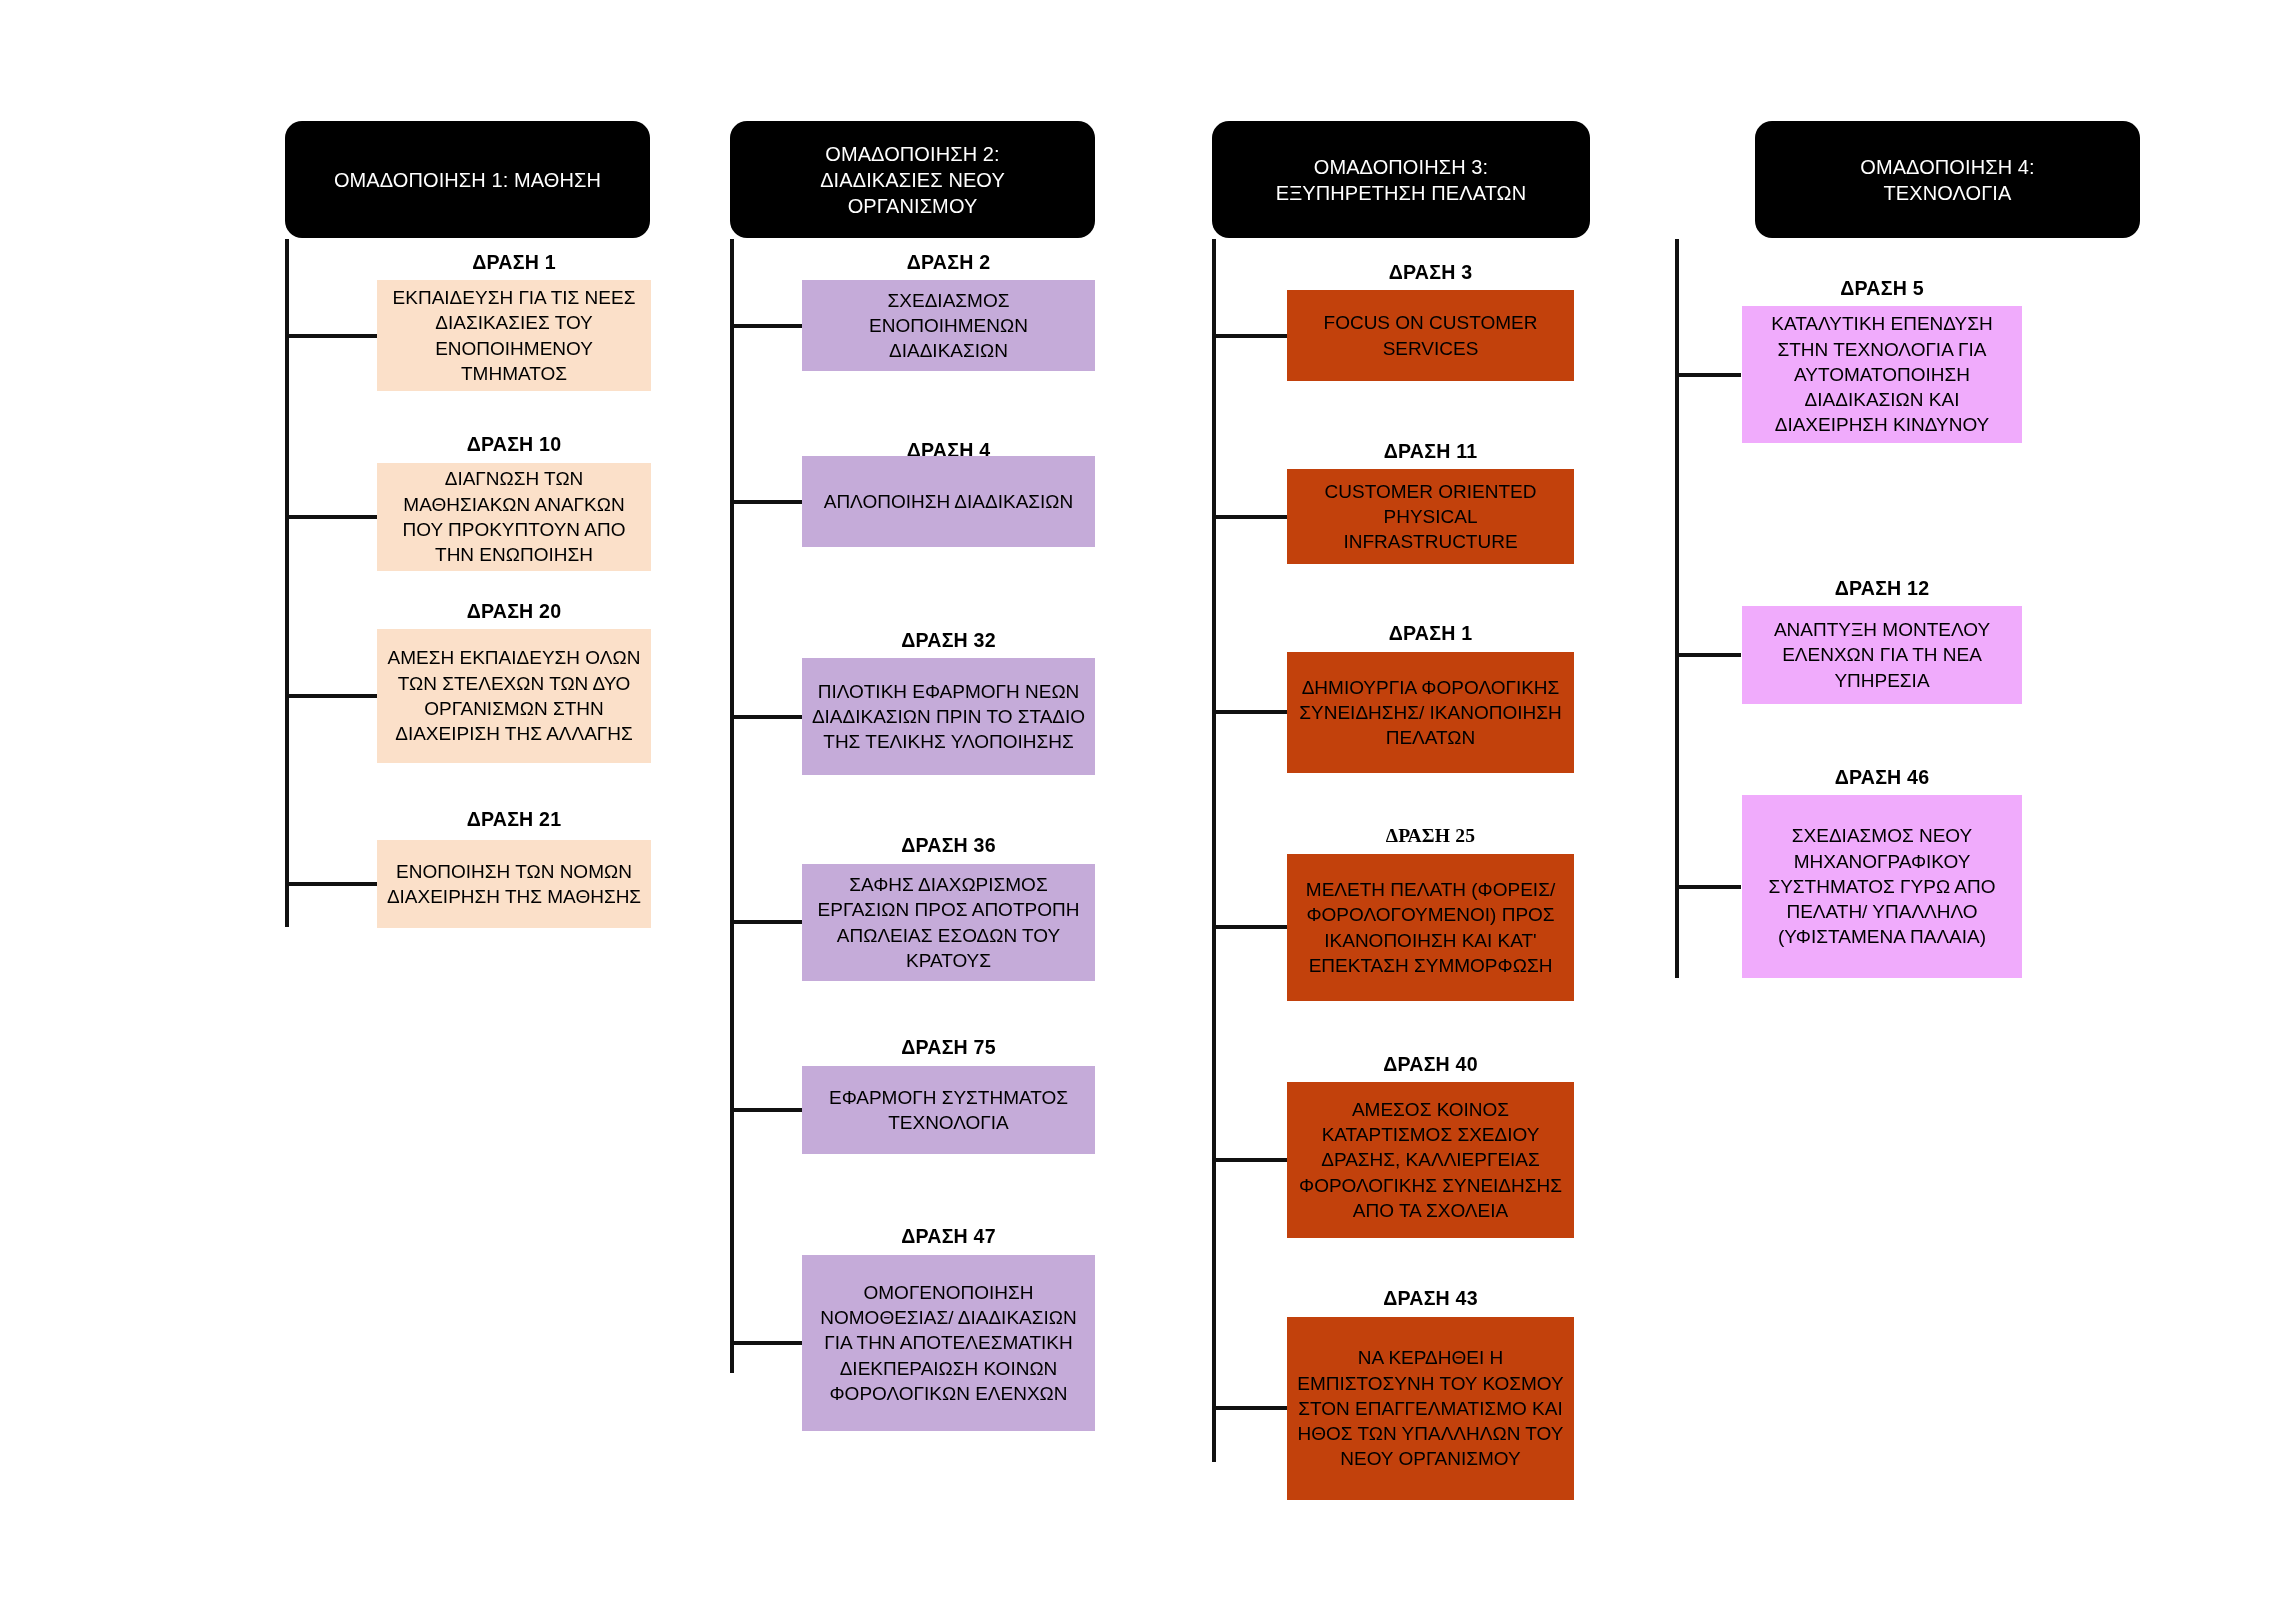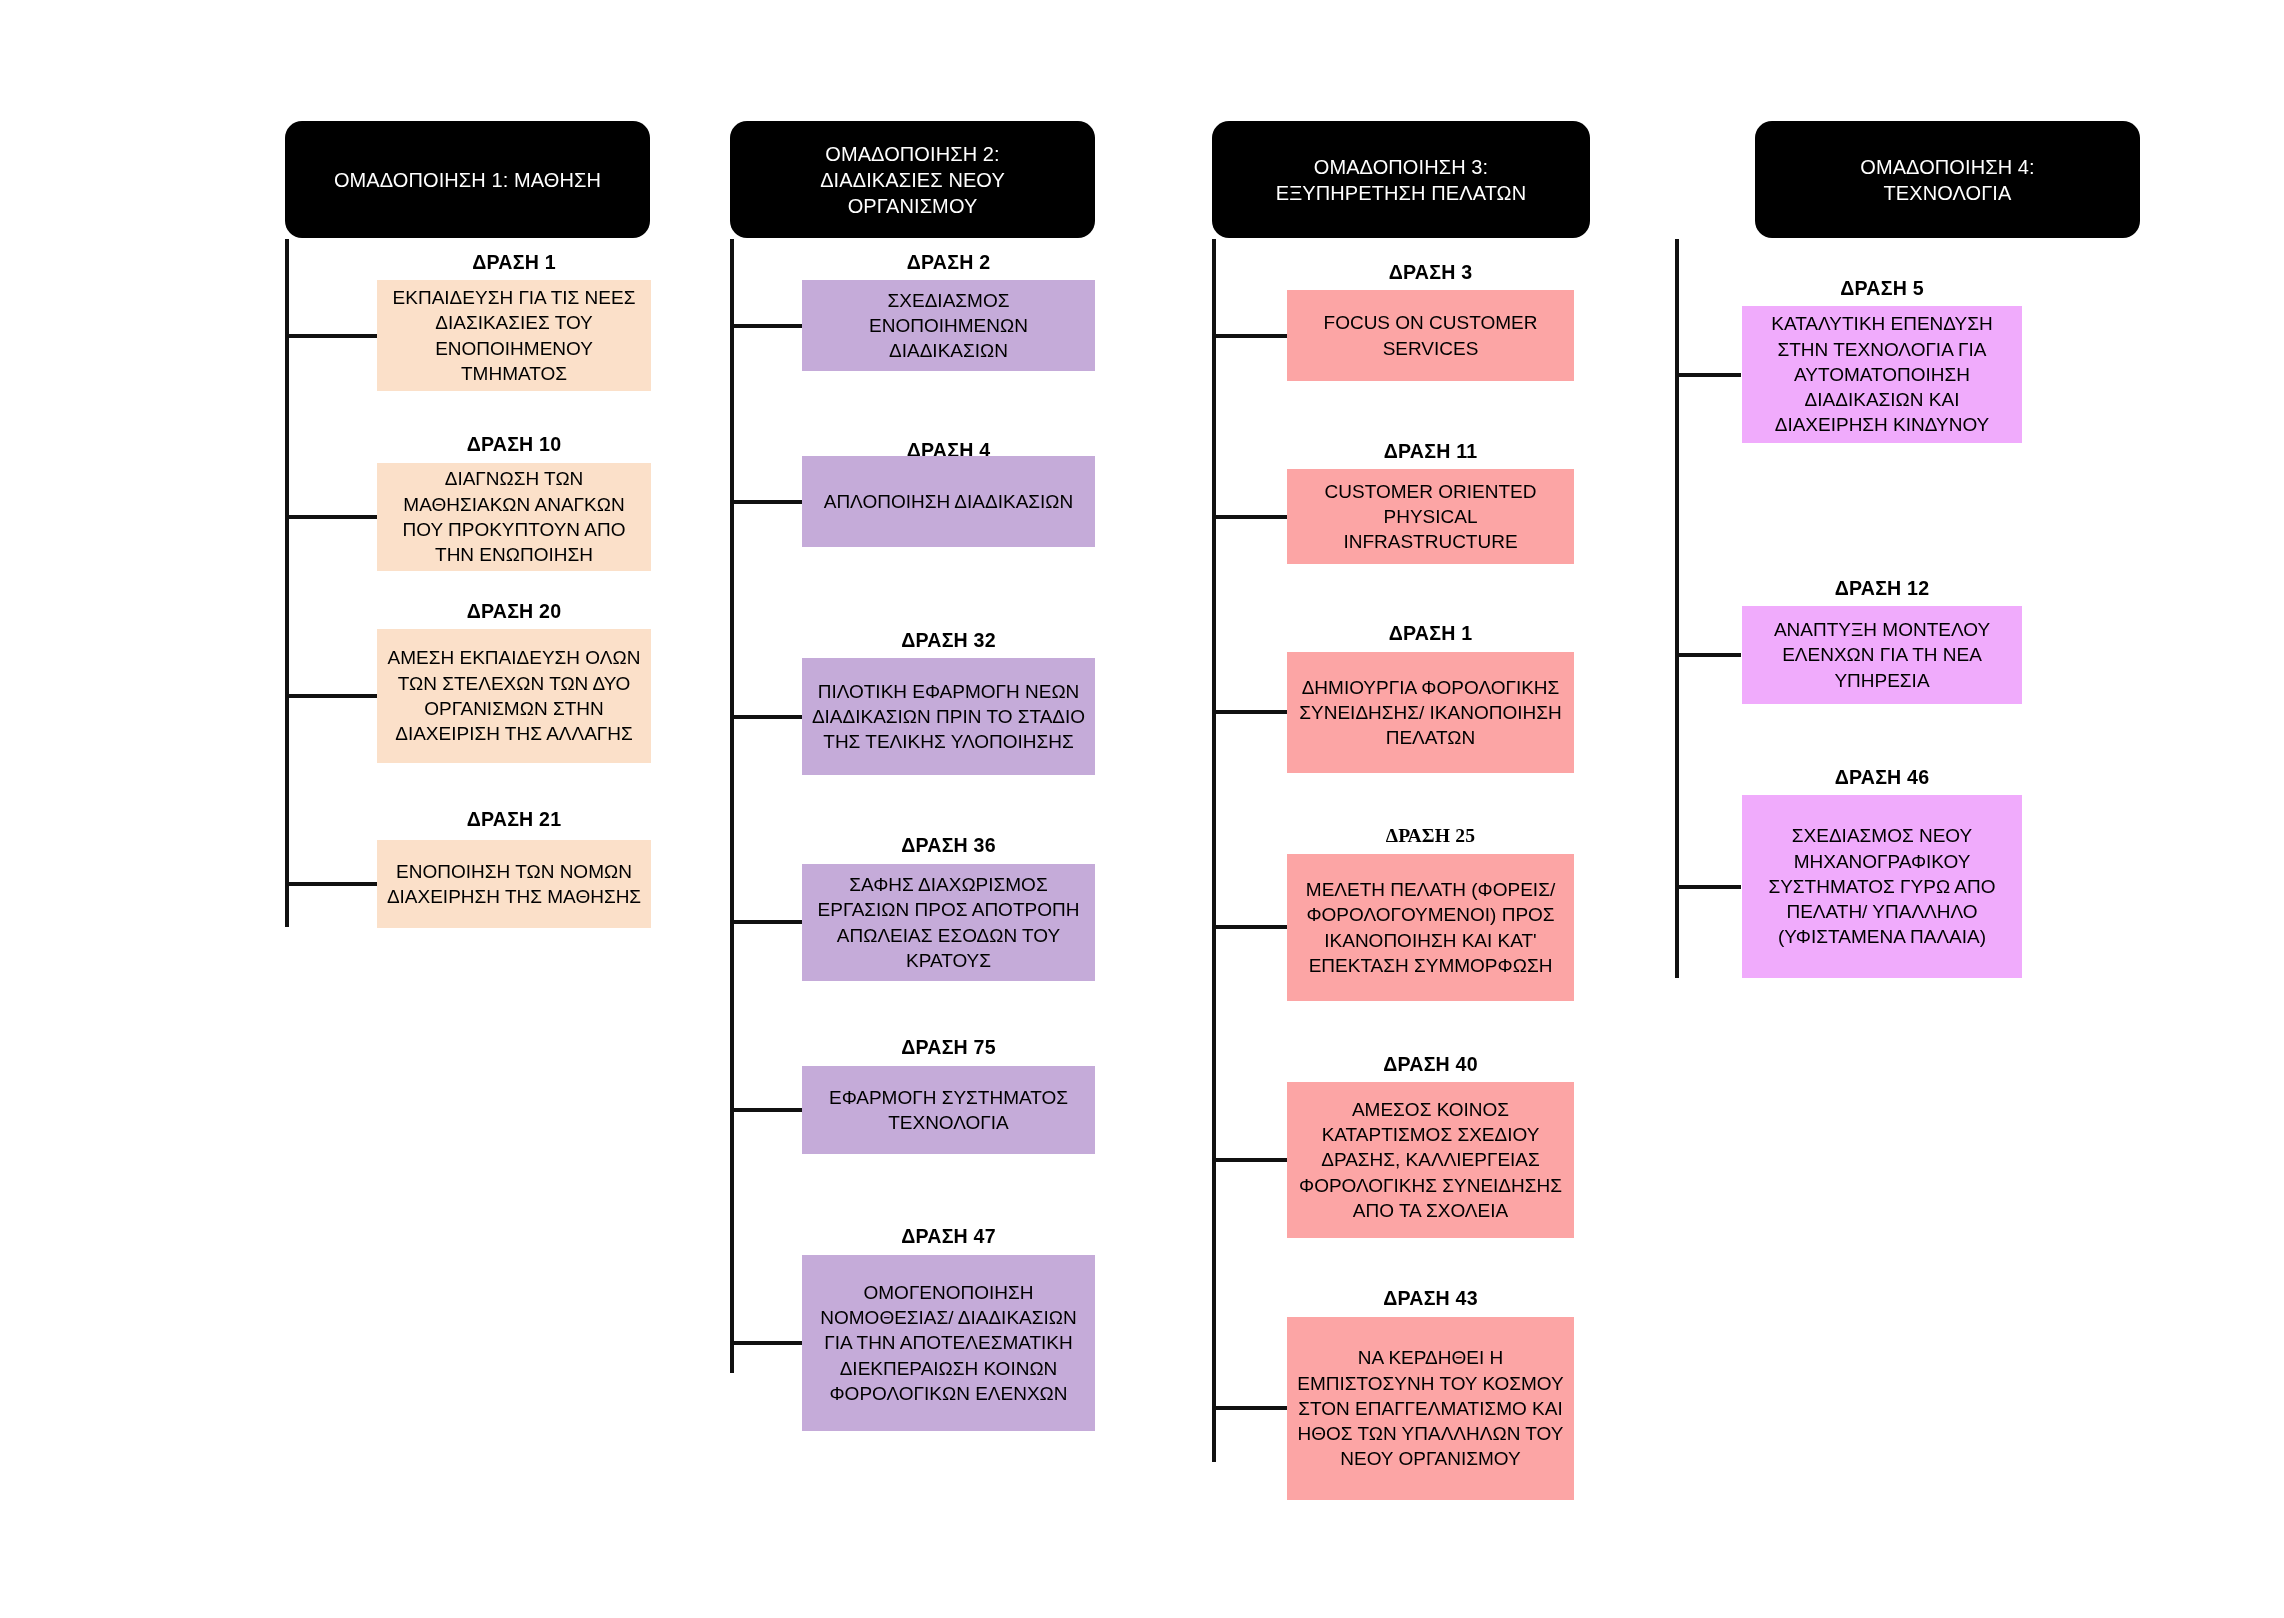--- a/index.html
+++ b/index.html
@@ -73,21 +73,21 @@
     justify-content: center;
     text-align: center;
     padding: 6.5px 7.8px;
     font-size: 19px;
     line-height: 1.33;
     color: #000000;
     white-space: pre-line;
   }
   .c-peach  { background: #FBE0C9; }
   .c-purple { background: #C5ABD9; }
-  .c-blue   { background: #fca5a5; }
+  .c-blue   { background: #c2410c; }
   .c-green  { background: #f0abfc; }
 </style>
 </head>
 <body>
 
 <div id="canvas">
     <div class="column" style="left: 0px;">
       <div class="group-header" style="left: 285px; top: 121px; width: 365px; height: 117px;">ΟΜΑΔΟΠΟΙΗΣΗ 1: ΜΑΘΗΣΗ</div>
       <div class="trunk" style="left: 285px; top: 239px; height: 688px;"></div>
       <div class="branch" style="left: 285px; top: 334px; width: 92px;"></div>

